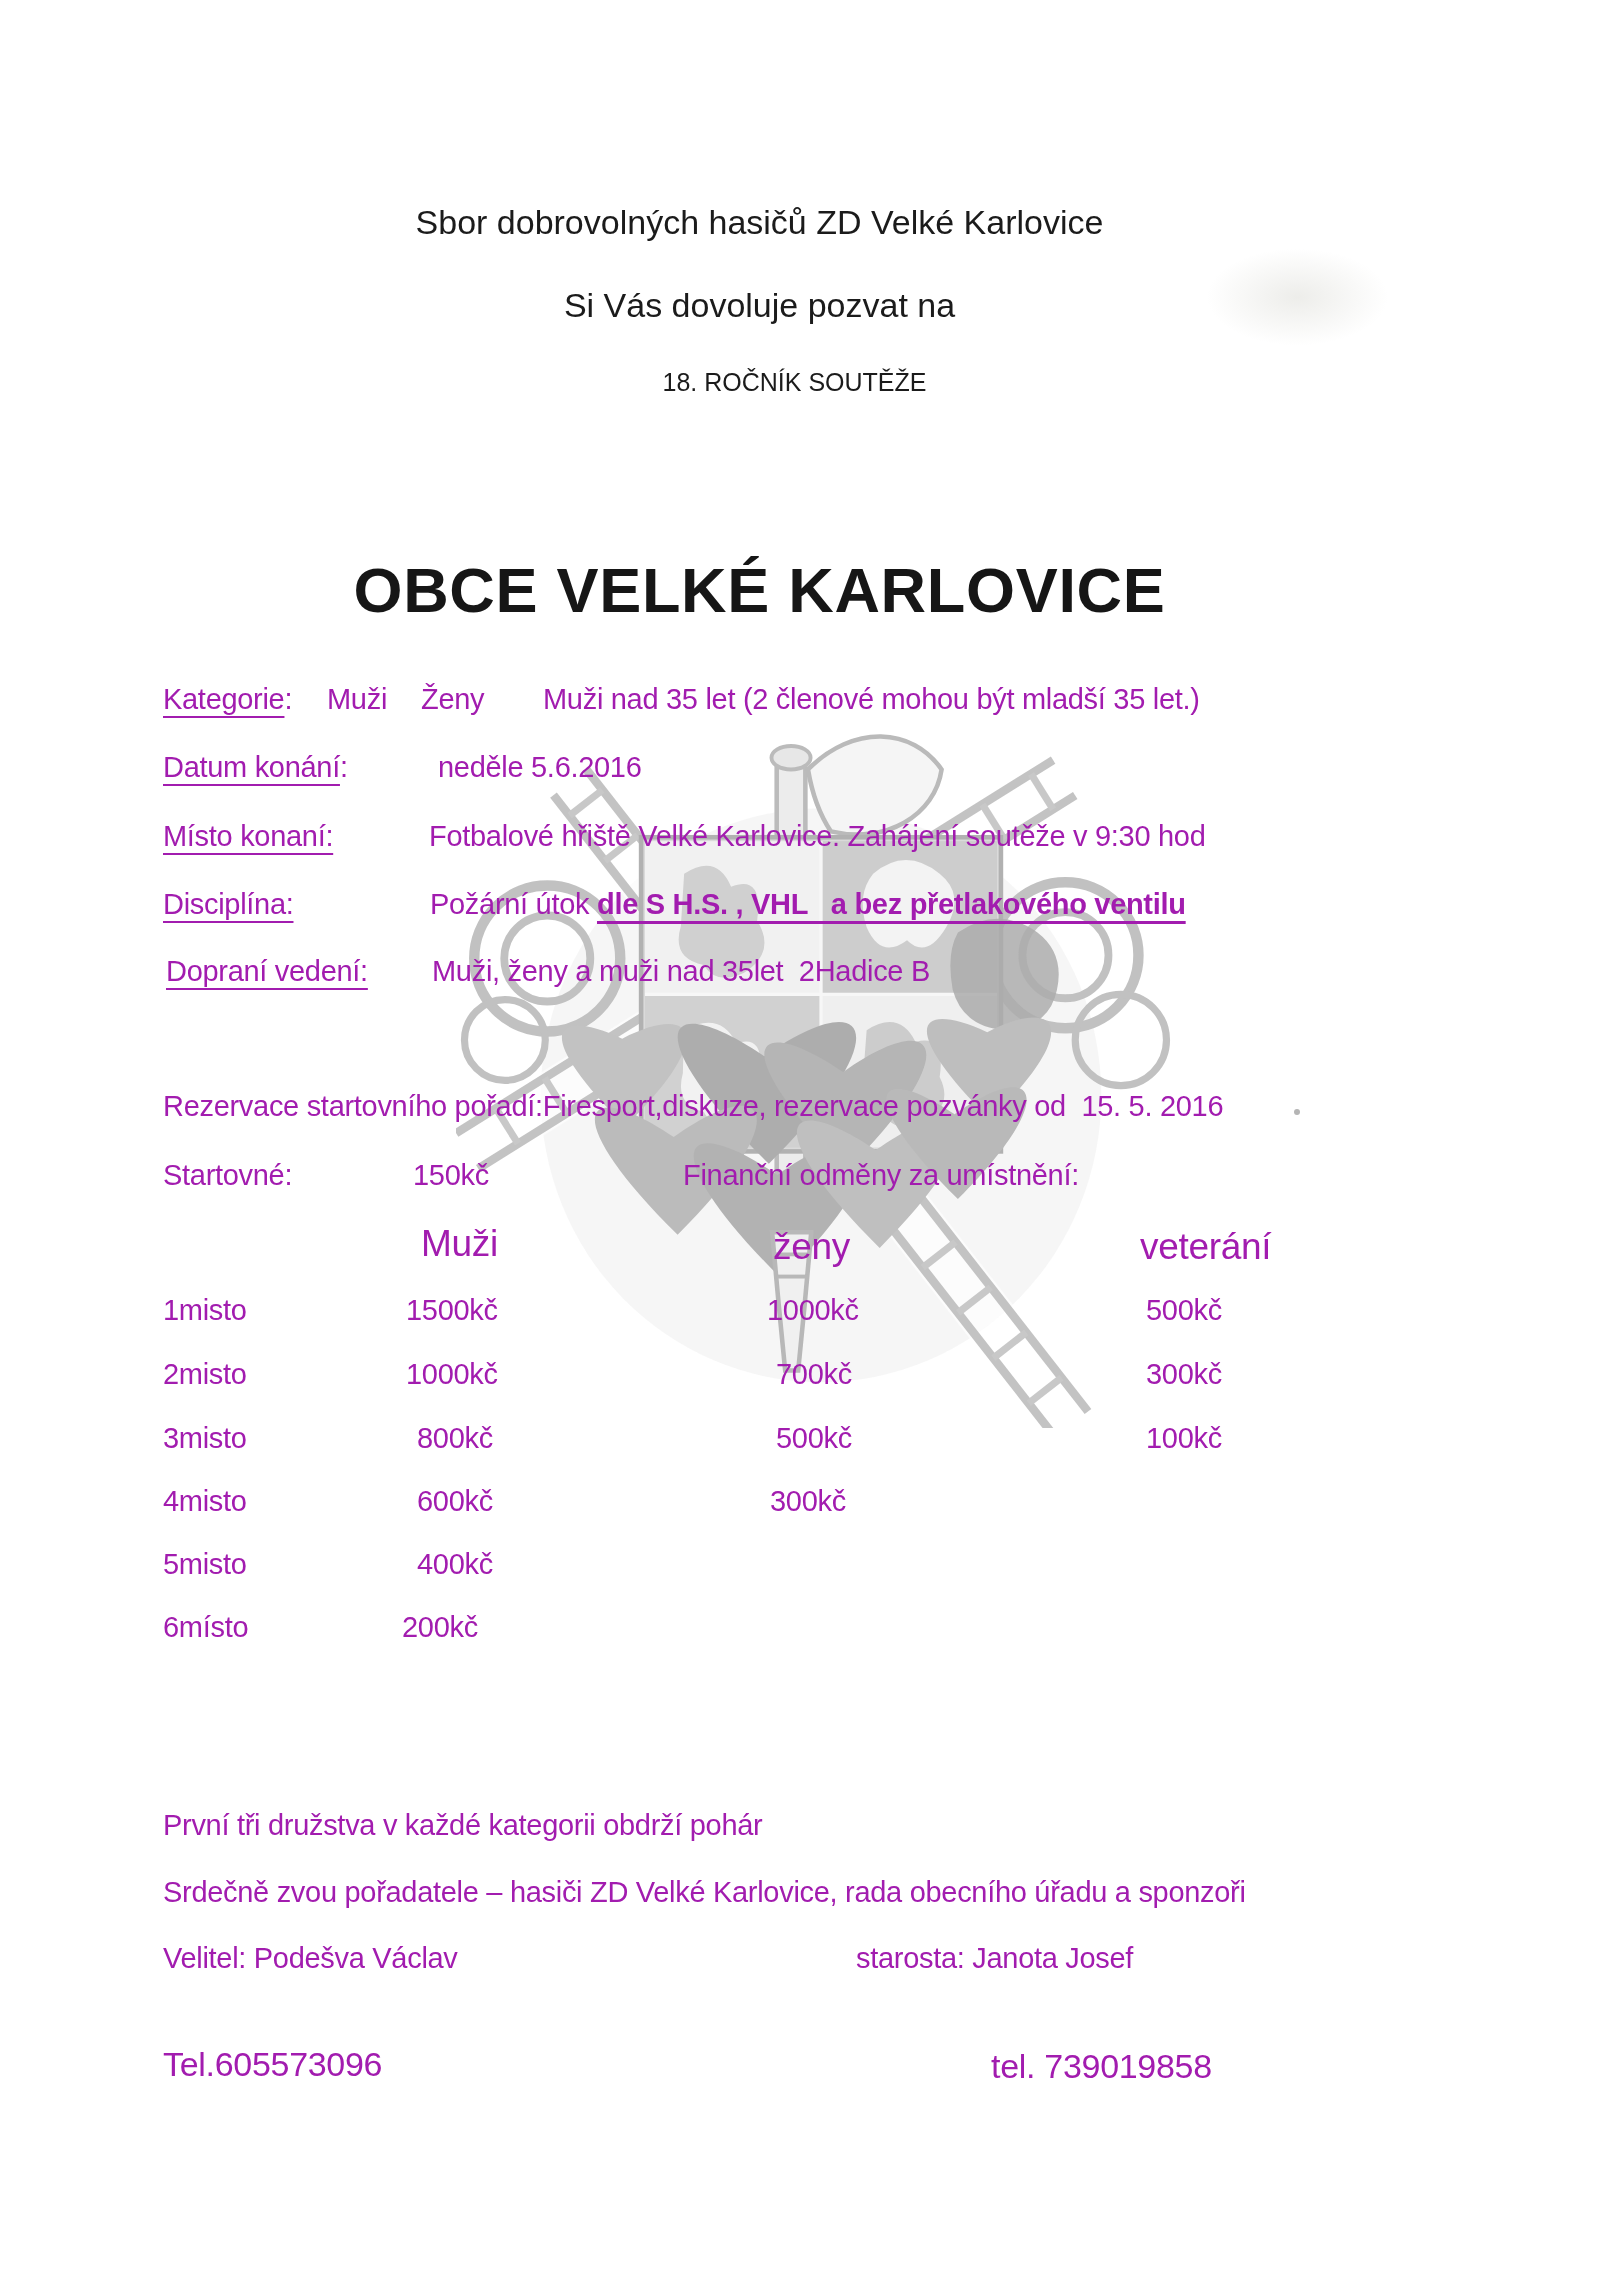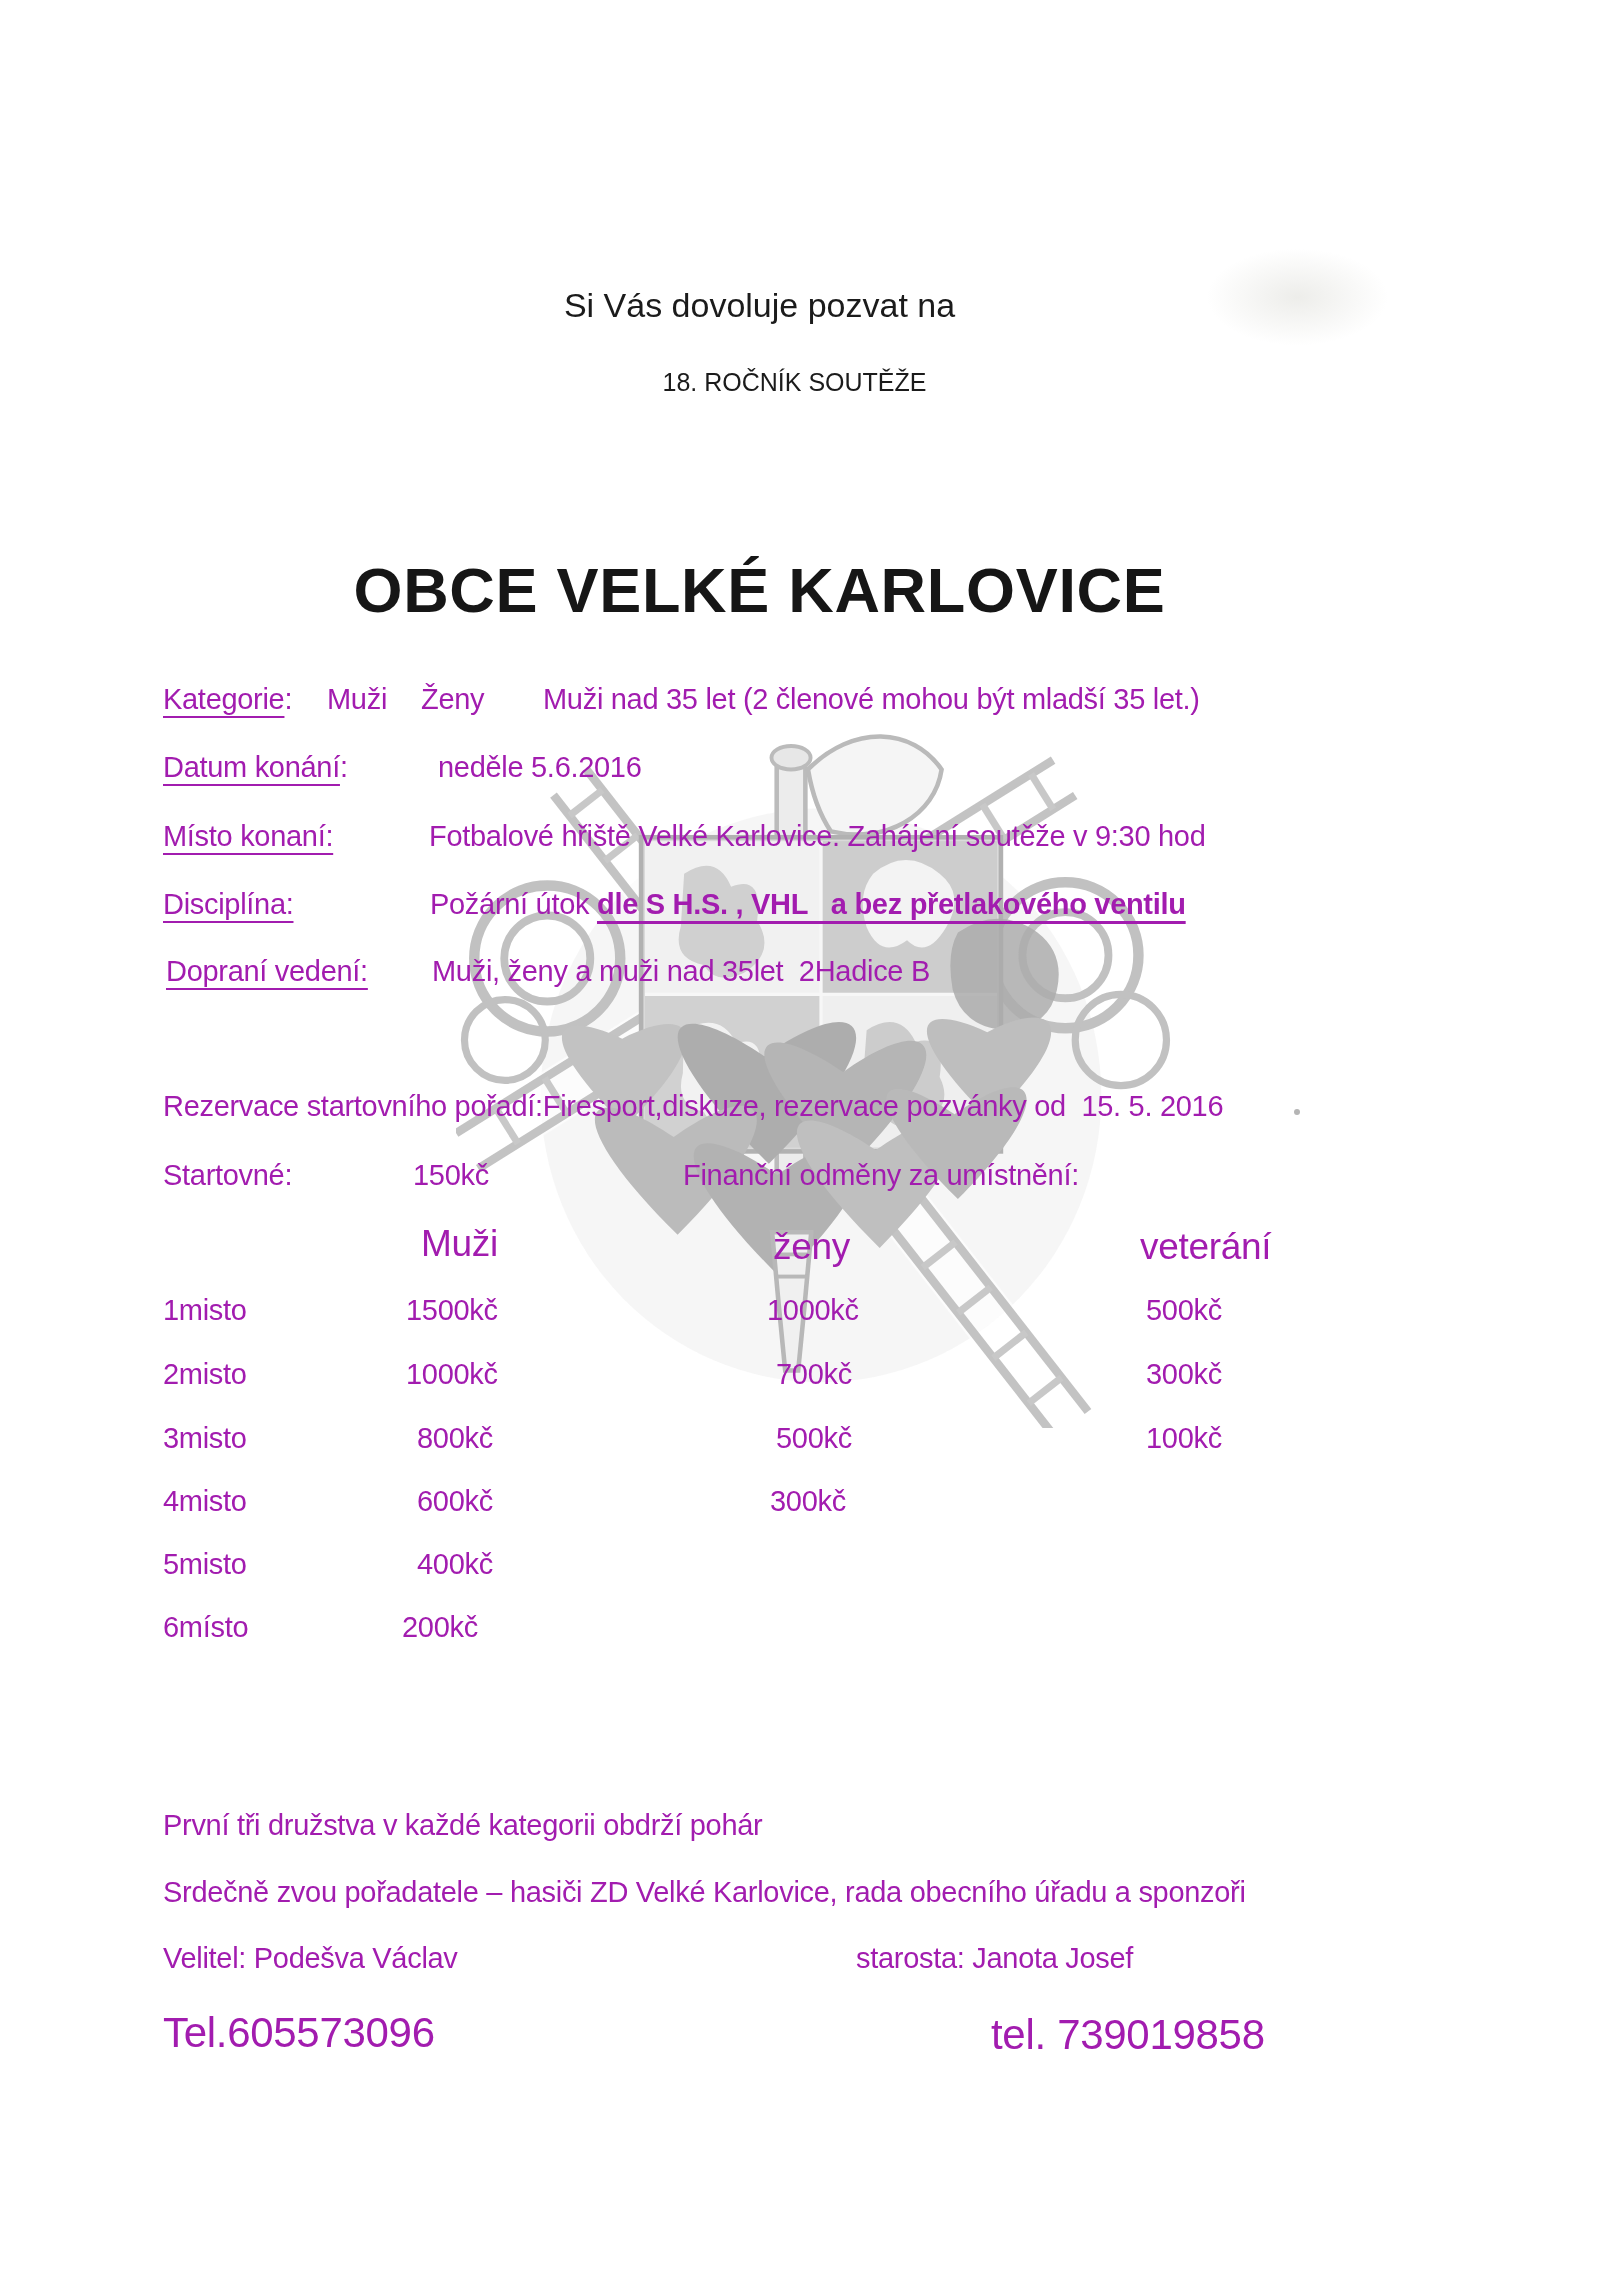--- a/index.html
+++ b/index.html
@@ -23,21 +23,21 @@
     position:absolute;
     left:0;
     width:1519px;
     text-align:center;
     white-space:pre;
   }
   .h-small{font-size:34px;}
   .h-caps{font-size:25px;letter-spacing:0px;padding-left:35px;}
   .big{font-size:63px;font-weight:600;letter-spacing:0.7px;color:#161616;}
   .hdr{font-size:37px;}
-  .tel{font-size:42px;}
+  .tel{font-size:34px;margin-top:36px;}
   .u{text-decoration:underline;text-decoration-thickness:2px;text-underline-offset:6.5px;}
   .bu{font-weight:700;text-decoration:underline;text-decoration-thickness:2.6px;text-underline-offset:6.5px;}
   .watermark{position:absolute;left:456px;top:678px;width:717px;height:750px;}
   .speckle{
     position:absolute;left:1206px;top:248px;width:183px;height:98px;
     background:radial-gradient(ellipse at 50% 50%, rgba(165,165,150,0.20), rgba(165,165,150,0.0) 70%);
   }
   .stray-dot{
     position:absolute;left:1294px;top:1109px;width:5.9px;height:5.9px;border-radius:50%;
     background:#8d8d8d;opacity:0.65;
@@ -139,20 +139,21 @@
       </g>
 
       <g>
         <path d="M 485 850 L 545 850 L 535 960 L 525 1062 L 505 1062 L 495 960 Z" fill="#ededed" stroke="#a9a9a9" stroke-width="7"></path>
         <line x1="488" y1="884" x2="542" y2="884" stroke="#a9a9a9" stroke-width="6"></line>
         <line x1="491" y1="918" x2="539" y2="918" stroke="#a9a9a9" stroke-width="6"></line>
       </g>
     </g>
   </svg>
 
+  <div class="center-wrap h-small" style="top:203px">Sbor dobrovolných hasičů ZD Velké Karlovice</div>
   <div class="center-wrap h-small" style="top:286px">Si Vás dovoluje pozvat na</div>
   <div class="center-wrap h-caps" style="top:368px">18. ROČNÍK SOUTĚŽE</div>
   <div class="center-wrap big" style="top:554px">OBCE VELKÉ KARLOVICE</div>
 
   <div class="run" style="left:163px;top:683px"><span class="u">Kategorie</span><span>:</span></div>
   <div class="run" style="left:327px;top:683px">Muži</div>
   <div class="run" style="left:421px;top:683px">Ženy</div>
   <div class="run" style="left:543px;top:683px">Muži nad 35 let (2 členové mohou být mladší 35 let.)</div>
 
   <div class="run" style="left:163px;top:751px"><span class="u">Datum konání</span><span>:</span></div>

